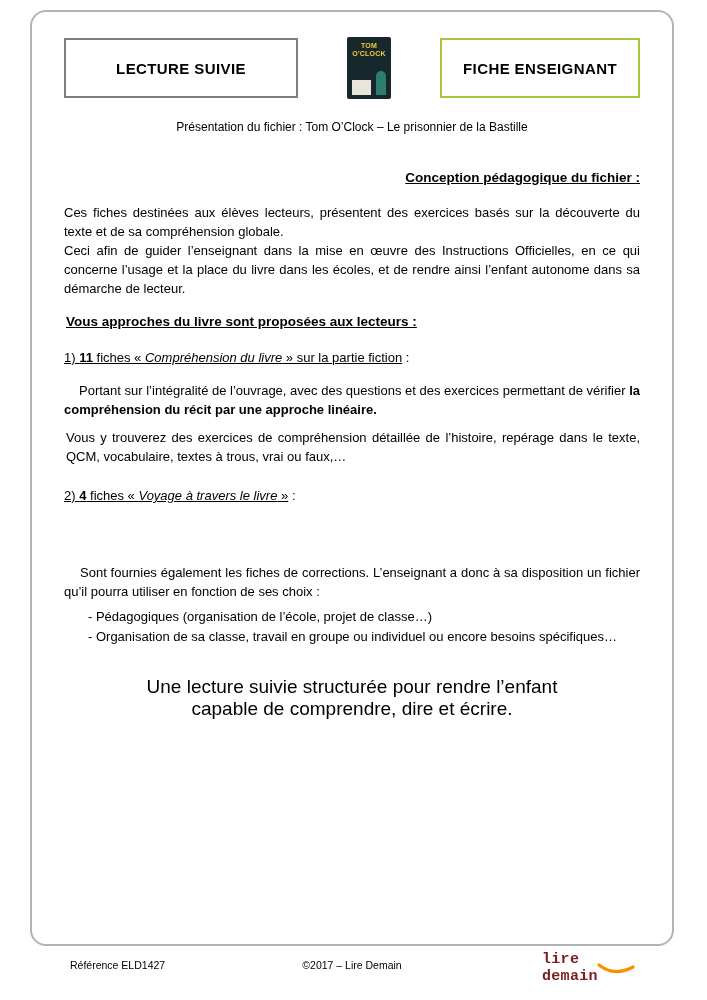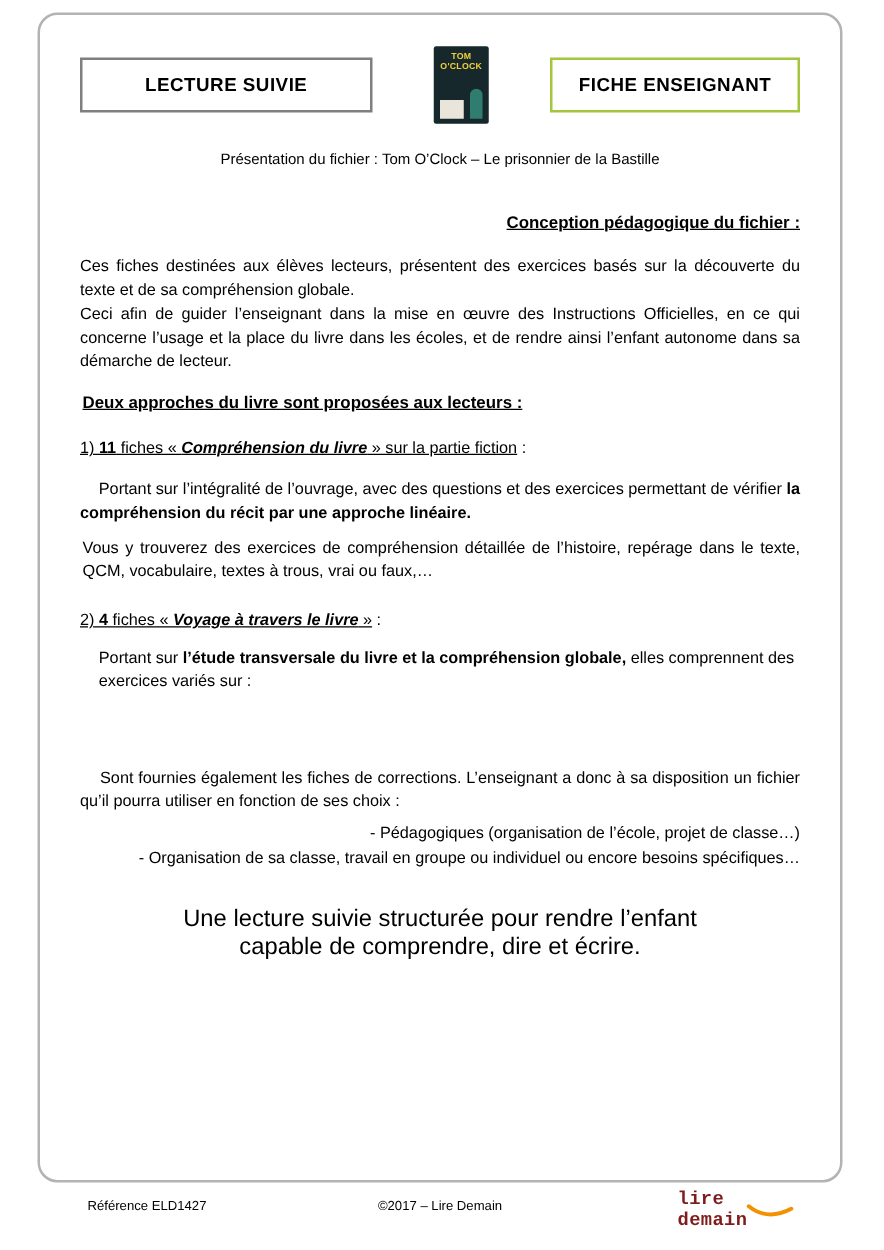--- a/index.html
+++ b/index.html
@@ -22,21 +22,21 @@
   }
   
   .header {
     display: flex;
     align-items: center;
     justify-content: space-between;
     height: 56px;
     margin-top: 2px;
   }
   .hbox {
-    height: 44px;
+    height: 60px;
     border: 2px solid #7f7f7f;
     display: flex; align-items: center; justify-content: center;
     font-weight: bold;
     font-size: 15px;
     letter-spacing: 0.4px;
   }
   .hbox.left  { width: 234px; }
   .hbox.right { width: 200px; border-color: #a4c63b; }
   .book {
     width: 44px; height: 62px;
@@ -74,41 +74,41 @@
     line-height: 19px;
     text-align: justify;
     margin: 0;
   }
   .p-first { margin-top: 16px; }
   .sec-approches { margin-top: 14px; margin-left: 2px; }
 
   .item-line { margin-top: 17px; font-size: 13px; line-height: 19px; }
   .item-line .ul { text-decoration: underline; }
   .cnt { font-weight: bold; }
-  .btitle { font-style: italic; font-weight: bold; }
+  .btitle { font-style: italic; }
 
   .i1-p1 { margin-top: 14px; text-indent: 15px; }
   .i1-p2 { margin-top: 9px; margin-left: 2px; }
   .i2-line { margin-top: 20px; }
   .i2-para { margin-top: 11px; margin-left: 15px; text-align: left; }
 
   ul.bullets {
     margin: 18px 0 0 42px;
     padding: 0 0 0 14px;
   }
   ul.bullets li {
     font-size: 13px;
     line-height: 21px;
     margin-bottom: 1px;
     padding-left: 14px;
   }
   sup { font-size: 9px; vertical-align: super; line-height: 0; }
 
   .corrections { margin-top: 58px; text-indent: 16px; }
-  .options { margin-top: 6px; margin-left: 24px; text-align: right; }
+  .options { margin-top: 6px; margin-left: 24px; }
   .options .opt { font-size: 13px; line-height: 19.5px; }
 
   .closing {
     margin: 30px auto 0 auto;
     max-width: 440px;
     text-align: center;
     font-size: 19px;
     line-height: 22px;
   }
 
@@ -154,36 +154,35 @@
   <h1 class="title">Présentation du fichier : Tom O’Clock – Le prisonnier de la Bastille</h1>
 
   <div class="sec-conception">
     <span class="underline-head">Conception pédagogique du fichier :</span>
   </div>
 
   <p class="para p-first">Ces fiches destinées aux élèves lecteurs, présentent des exercices basés sur la découverte du texte et de sa compréhension globale.</p>
   <p class="para">Ceci afin de guider l’enseignant dans la mise en œuvre des Instructions Officielles, en ce qui concerne l’usage et la place du livre dans les écoles, et de rendre ainsi l’enfant autonome dans sa démarche de lecteur.</p>
 
   <div class="sec-approches">
-    <span class="underline-head">Deux approches du livre sont proposées aux lecteurs :</span>
+    <span class="underline-head">Vous approches du livre sont proposées aux lecteurs :</span>
   </div>
 
   <div class="item-line">
     <span class="ul"><span>1) </span><span class="cnt">11</span><span> fiches « </span><span class="btitle">Compréhension du livre</span><span> » sur la partie fiction</span></span><span> :</span>
   </div>
 
   <p class="para i1-p1"><span>Portant sur l’intégralité de l’ouvrage, avec des questions et des exercices permettant de vérifier </span><b>la compréhension du récit par une approche linéaire.</b></p>
 
   <p class="para i1-p2">Vous y trouverez des exercices de compréhension détaillée de l’histoire, repérage dans le texte, QCM, vocabulaire, textes à trous, vrai ou faux,…</p>
 
   <div class="item-line i2-line">
     <span class="ul"><span>2) </span><span class="cnt">4</span><span> fiches  « </span><span class="btitle">Voyage à travers le livre</span><span> »</span></span><span> :</span>
   </div>
 
-  <p class="para i2-para"><span>Portant sur </span><b>l’étude transversale du livre et la compréhension globale,</b><span> elles comprennent des exercices variés sur :</span></p>
 
 
   <p class="para corrections">Sont fournies également les fiches de corrections. L’enseignant a donc à sa disposition un fichier qu’il pourra utiliser en fonction de ses choix :</p>
 
   <div class="options">
     <div class="opt">- Pédagogiques (organisation de l’école, projet de classe…)</div>
     <div class="opt">- Organisation de sa classe, travail en groupe ou individuel ou encore besoins spécifiques…</div>
   </div>
 
   <p class="closing">Une lecture suivie structurée pour rendre l’enfant capable de comprendre, dire et écrire.</p>

